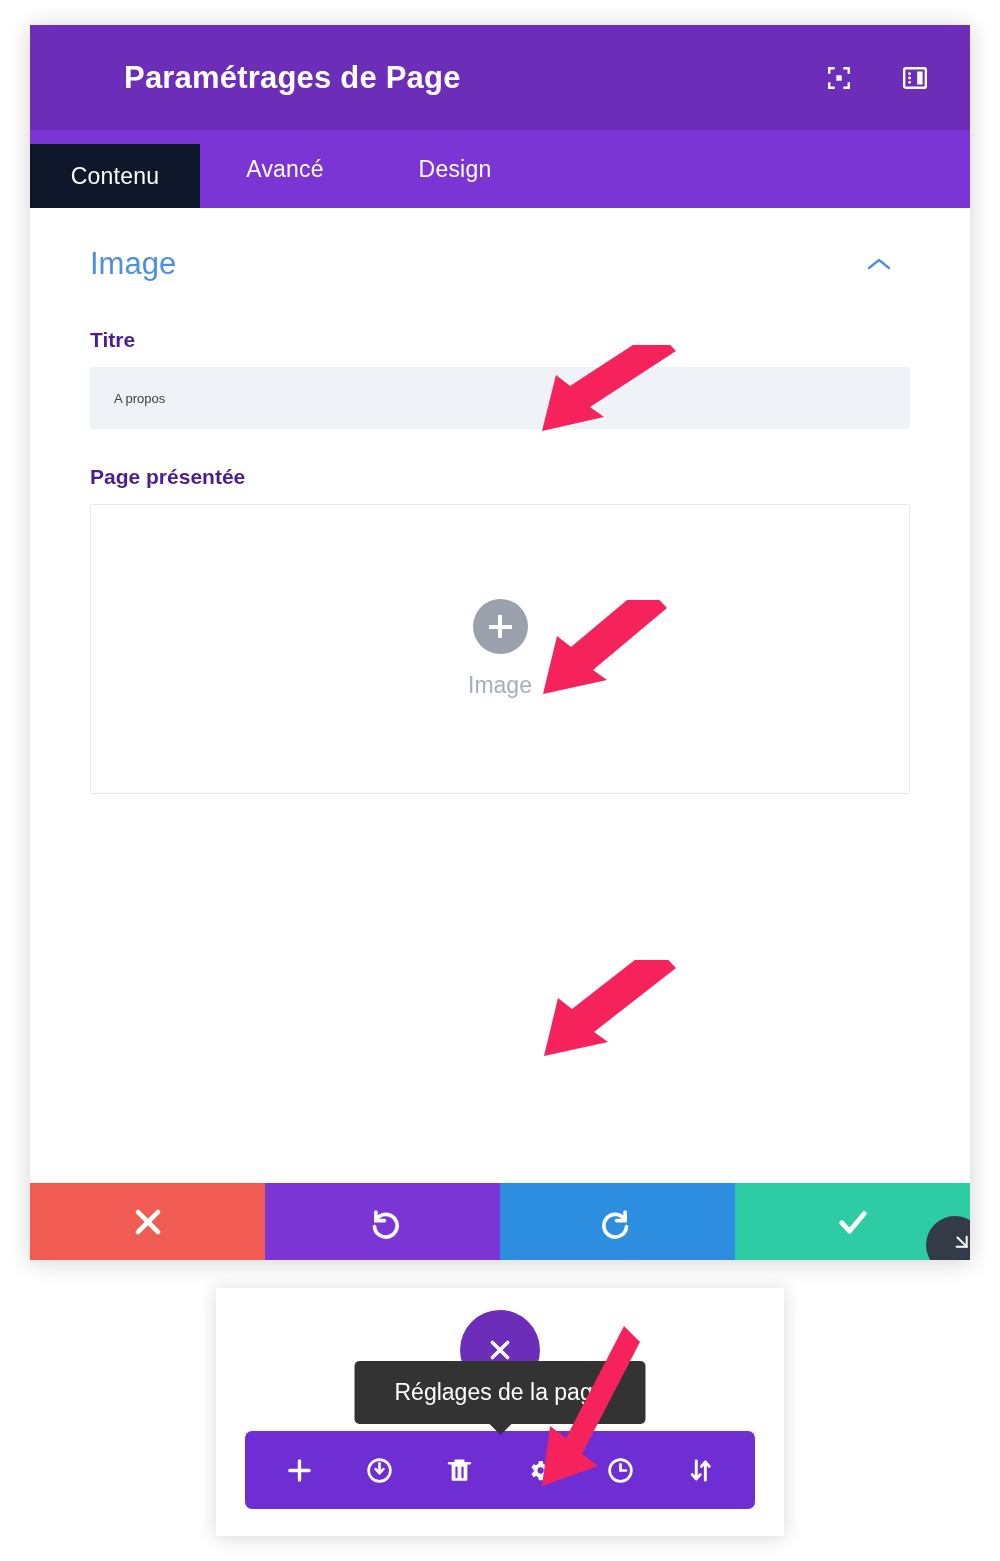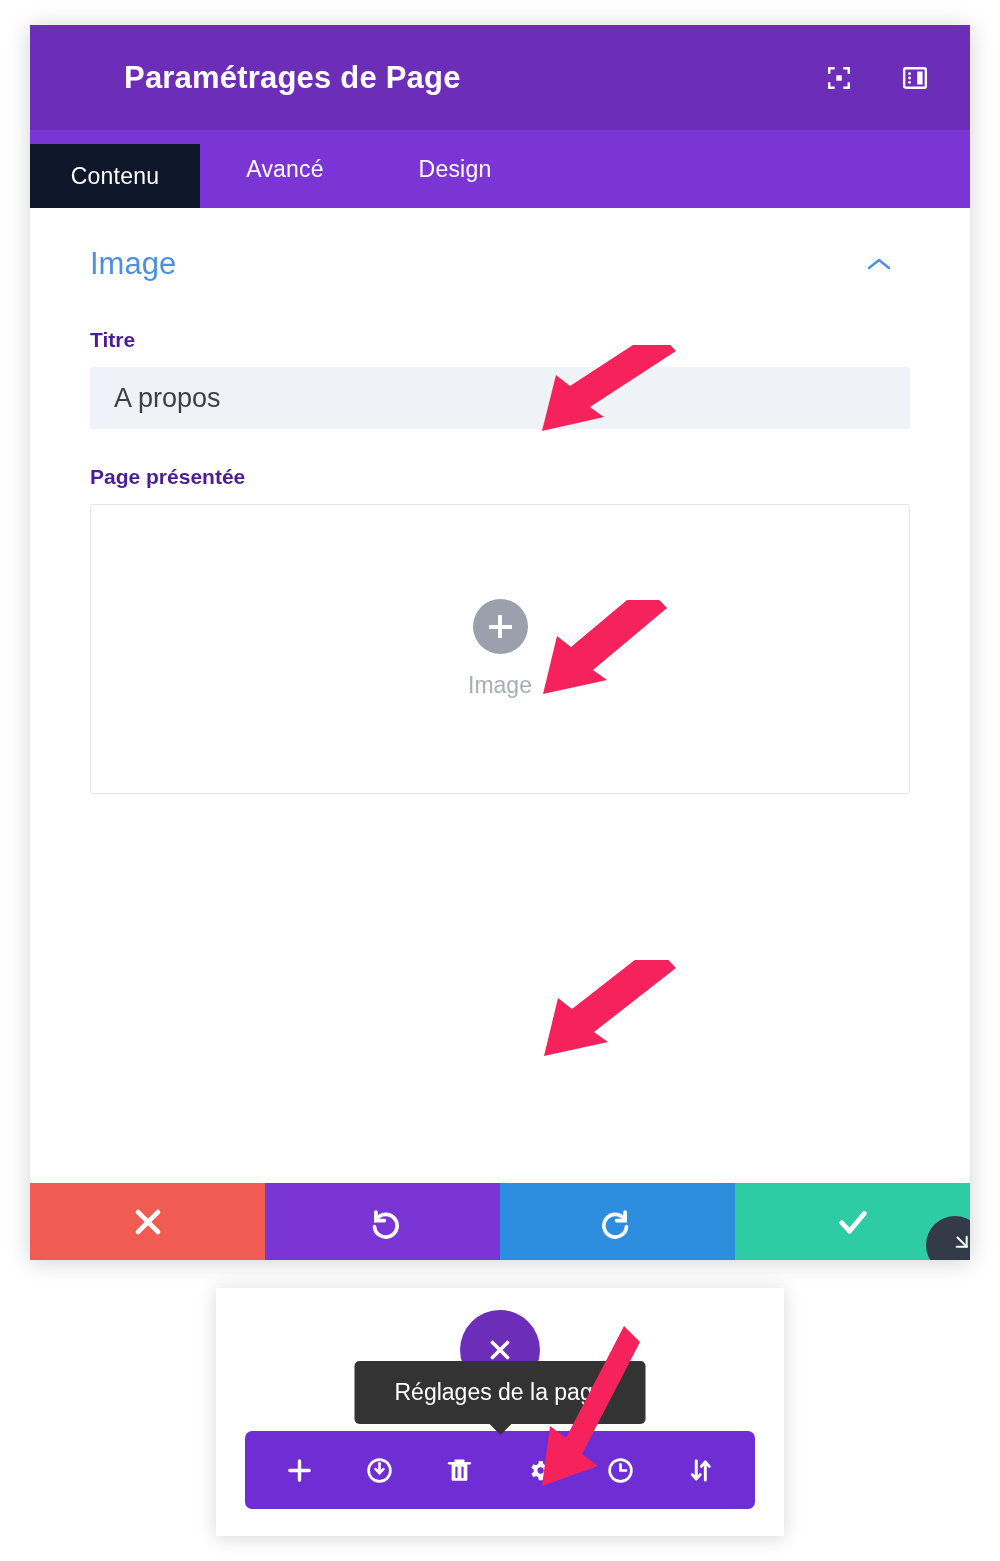--- a/index.html
+++ b/index.html
@@ -99,21 +99,21 @@
     display: block;
   }
 
   .text-input {
     width: 820px;
     height: 62px;
     background: #EFF2F6;
     border: none;
     border-radius: 3px;
     padding: 0 24px;
-    font-size: 27px;
+    font-size: 13px;
     color: #3B4145;
     font-family: "Liberation Sans", sans-serif;
     display: flex;
     align-items: center;
   }
 
   .textarea-box {
     width: 820px;
     height: 248px;
     background: #EFF2F6;

